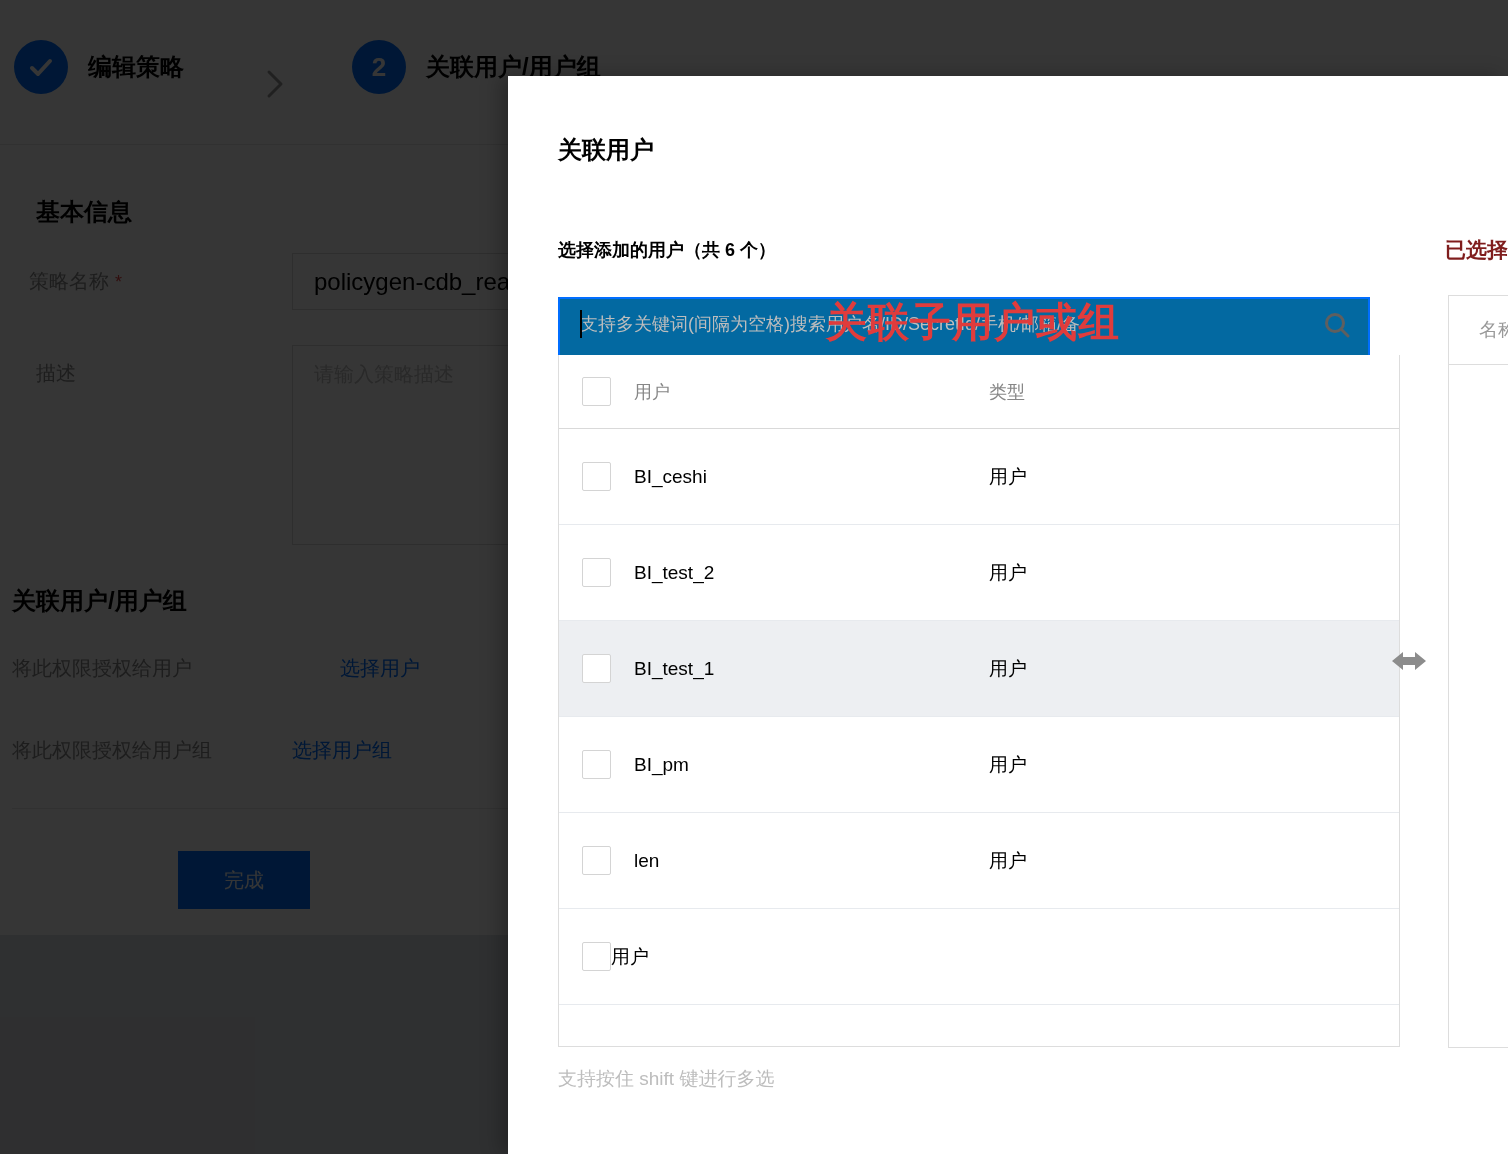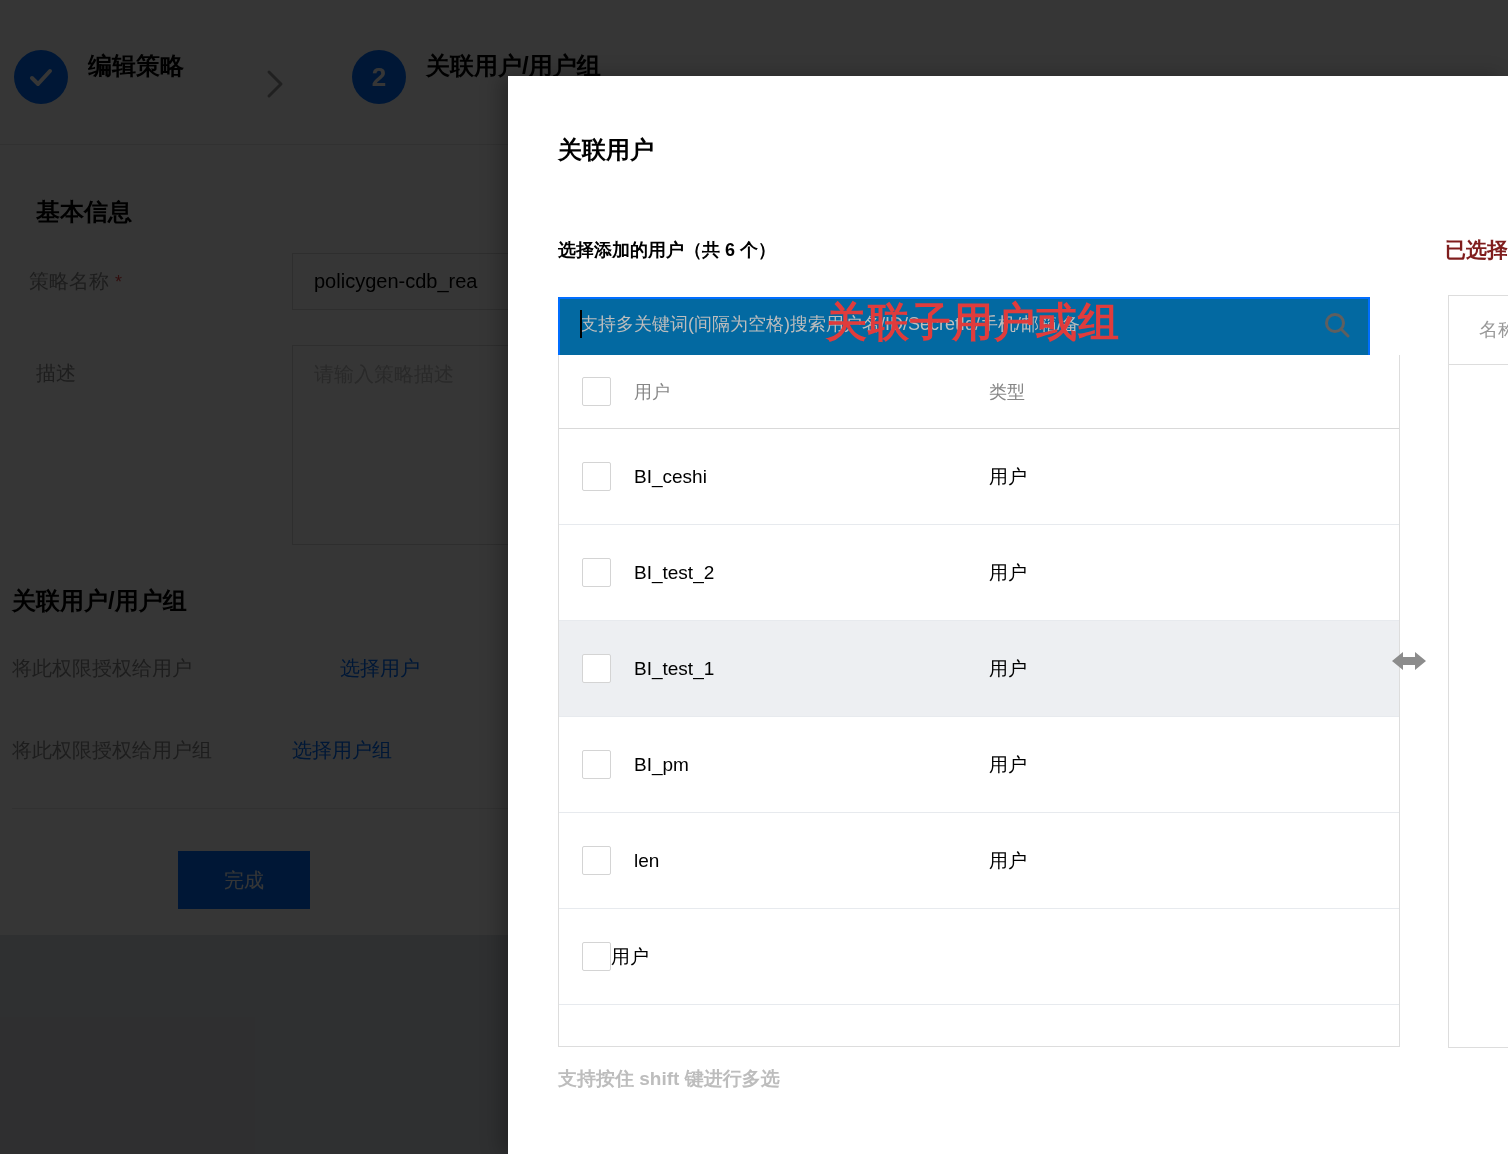--- a/index.html
+++ b/index.html
@@ -4,31 +4,31 @@
 <style>
   * { margin:0; padding:0; box-sizing:border-box; }
   html,body { width:1508px; height:1154px; overflow:hidden; }
   body { font-family:"Liberation Sans","DejaVu Sans",sans-serif; background:#fff; position:relative; }
   #canvas { position:absolute; inset:0; width:1508px; height:1154px; overflow:hidden; }
 
   
   .page { position:absolute; inset:0; background:#dde0e5; }
   .page-card { position:absolute; left:0; top:0; width:100%; height:935px; background:#fff; }
   .step-header { position:absolute; left:0; top:0; width:100%; height:145px; background:#fff; border-bottom:1px solid #e5e5e5; }
-  .step { position:absolute; top:50px; display:flex; align-items:flex-start; }
+  .step { position:absolute; top:40px; display:flex; align-items:center; }
   .step-circle { width:54px; height:54px; border-radius:50%; background:#006eff; display:flex; align-items:center; justify-content:center; color:#fff; font-size:26px; font-weight:bold; flex:0 0 auto; }
   .step-label { font-size:24px; font-weight:bold; color:#000; margin-left:20px; white-space:nowrap; }
   .step1 { left:14px; }
   .step2 { left:352px; }
   .step-chevron { position:absolute; left:263px; top:68px; }
 
   .section-title { position:absolute; font-size:24px; font-weight:bold; color:#000; }
   .form-label { position:absolute; font-size:20px; color:#8a8a8a; }
   .req { color:#e54545; margin-left:6px; font-size:18px; }
-  .field-input { position:absolute; left:292px; top:253px; width:300px; height:57px; border:1px solid #d9d9d9; background:#fff; font-size:20px; color:#000; padding:0 0 0 21px; display:flex; align-items:center; }
+  .field-input { position:absolute; left:292px; top:253px; width:300px; height:57px; border:1px solid #d9d9d9; background:#fff; font-size:24px; color:#000; padding:0 0 0 21px; display:flex; align-items:center; }
   .field-textarea { position:absolute; left:292px; top:345px; width:300px; height:200px; border:1px solid #d9d9d9; background:#fff; padding:15px 0 0 21px; font-size:20px; color:#bfbfbf; }
   .blue-link { position:absolute; font-size:20px; color:#006eff; cursor:pointer; }
   .footer-divider { position:absolute; left:12px; right:0; top:808px; border-top:1px solid #e5e5e5; }
   .btn { position:absolute; top:851px; height:58px; display:flex; align-items:center; justify-content:center; font-size:20px; cursor:pointer; }
   .btn-prev { left:12px; width:155px; background:#fff; border:1px solid #d9d9d9; color:#006eff; }
   .btn-finish { left:178px; width:132px; background:#006eff; border:1px solid #006eff; color:#fff; }
 
   
   .dim-overlay { position:absolute; inset:0; background:rgba(0,0,0,0.79); }
 
@@ -46,21 +46,21 @@
 
   .user-table { position:absolute; left:50px; top:279px; width:842px; border:1px solid #ddd; border-top:none; background:#fff; }
   .t-header { height:74px; display:flex; align-items:center; border-bottom:1px solid #d9d9d9; }
   .t-row { height:96px; display:flex; align-items:center; border-bottom:1px solid #e7eaee; cursor:pointer; }
   .t-row.hl { background:#edeff2; }
   .t-empty { height:41px; }
   .cb { width:29px; height:29px; border:1px solid #d4d4d4; border-radius:2px; background:#fff; margin-left:23px; flex:0 0 auto; cursor:pointer; }
   .col-name { margin-left:23px; font-size:19px; color:#000; width:355px; }
   .col-type { font-size:19px; color:#000; }
   .t-header .col-name, .t-header .col-type { color:#878787; font-size:18px; }
-  .table-hint { position:absolute; left:50px; top:990px; font-size:19px; color:#bdbdbd;font-weight:bold; }
+  .table-hint { position:absolute; left:50px; top:990px; font-size:19px; color:#bdbdbd; }
 
   .transfer-arrow { position:absolute; left:884px; top:572px; }
 
   .selected-box { position:absolute; left:940px; top:219px; width:200px; height:753px; border:1px solid #ddd; background:#fff; }
   .selected-box .sb-header { height:69px; border-bottom:1px solid #ddd; display:flex; align-items:center; }
   .sb-col { margin-left:30px; font-size:19px; color:#999; }
 
   .annotation { position:absolute; left:318px; top:219px; font-size:41px; font-weight:bold; color:#e03c3c; white-space:nowrap; letter-spacing:1px; }
 </style>
 </head>

